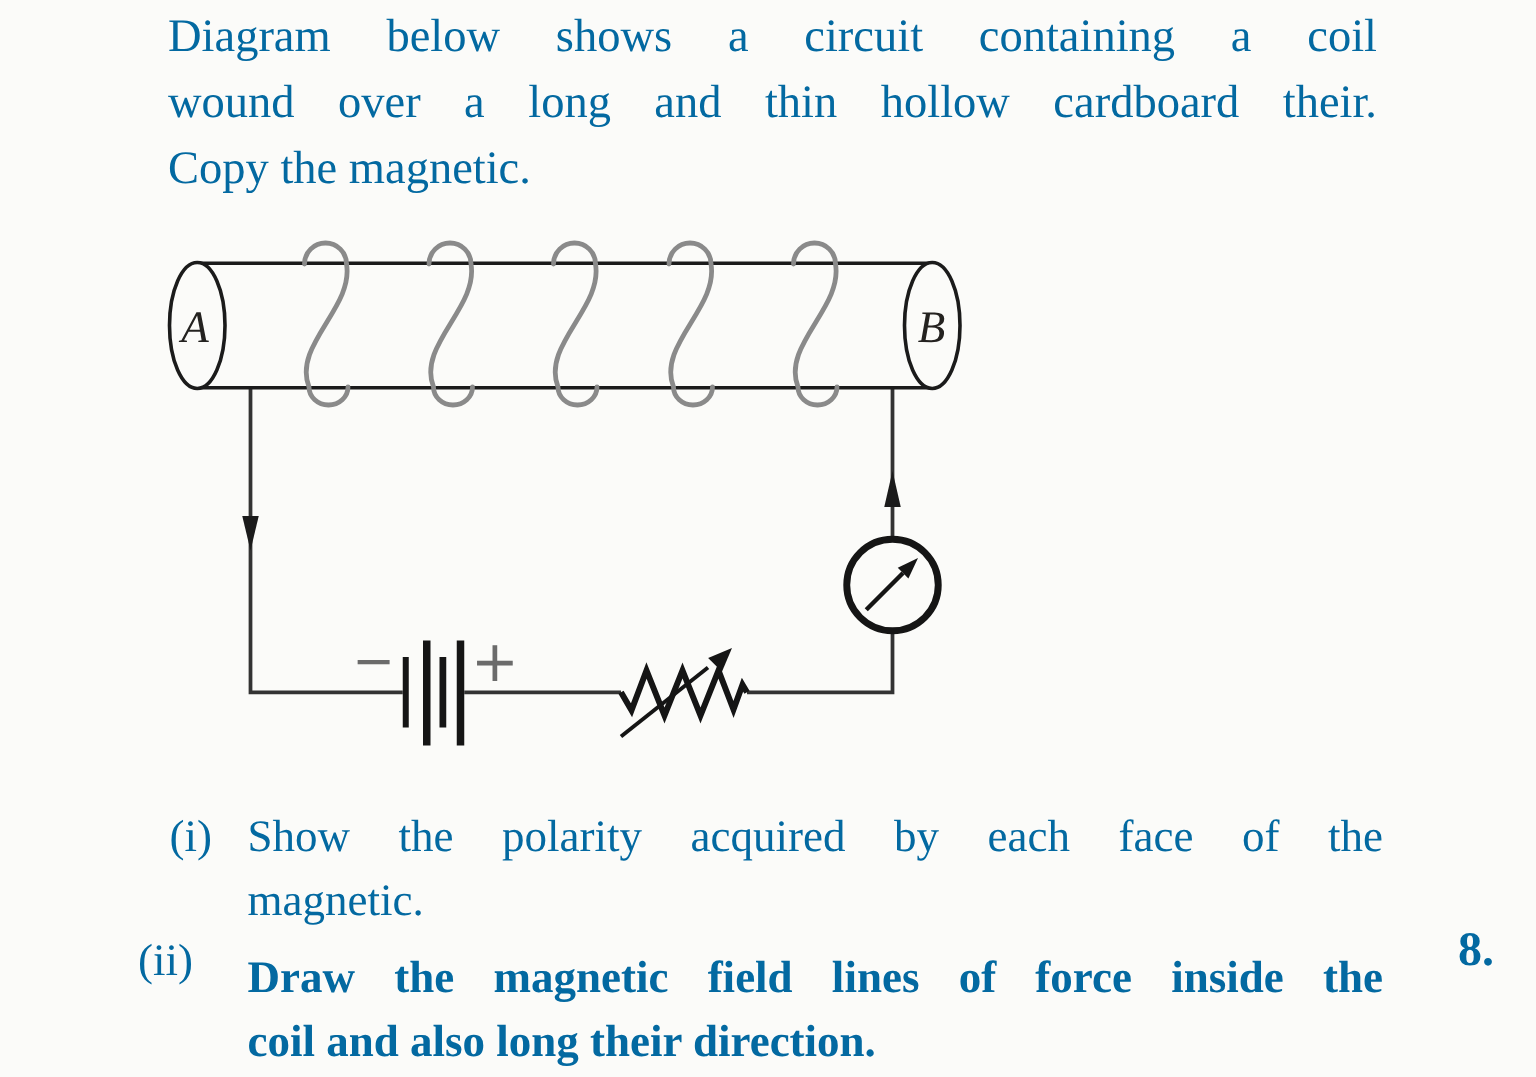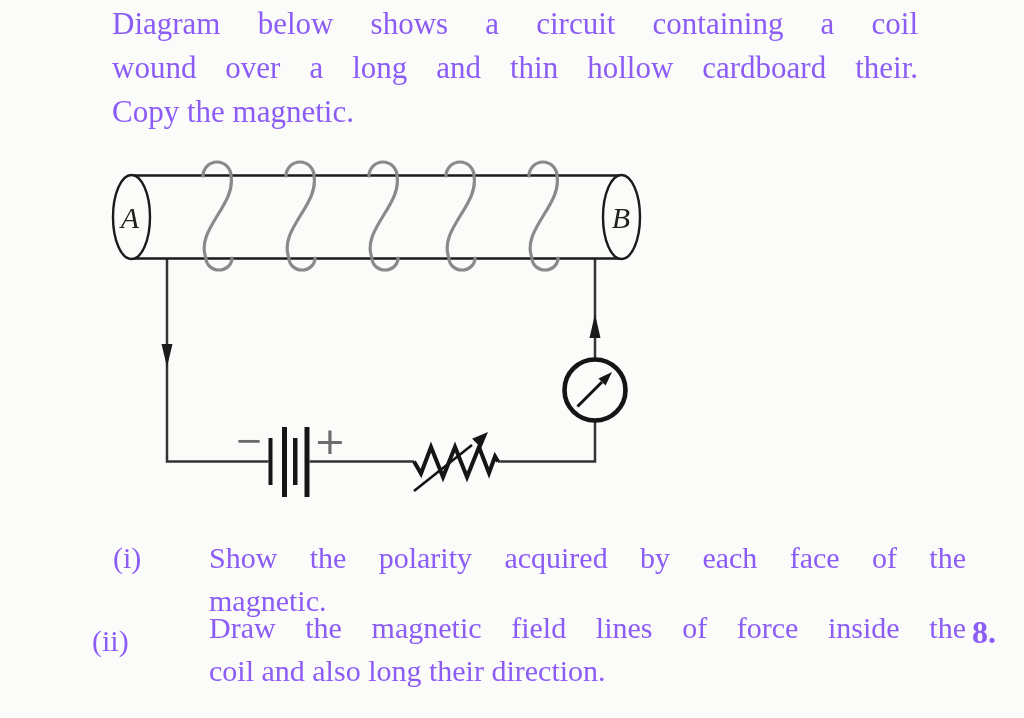--- a/index.html
+++ b/index.html
@@ -1,35 +1,35 @@
 <!DOCTYPE html>
 <html><head>
 <meta charset="utf-8">
 <style>
   html,body{margin:0;padding:0;}
   .page{
     position:relative;
     width:1024px;height:718px;
     background:#fbfbf9;
     font-family:"Liberation Serif","DejaVu Serif",serif;
-    color:#8b5cf6;
+    color:#0369a1;
     overflow:hidden;
   }
   .intro{
     position:absolute;left:112px;top:2px;width:806px;
     font-size:31px;line-height:44px;
   }
   .tline{white-space:nowrap;}
   .tline.justify{white-space:normal;text-align:justify;text-align-last:justify;}
   .part-marker{
     position:absolute;font-size:30px;line-height:43px;
   }
   .part-lines{
     position:absolute;left:165px;width:757px;
-    font-size:30px;line-height:43px;margin-left:44px;
+    font-size:30px;line-height:43px;
   }
   .pline.justify{text-align:justify;text-align-last:justify;}
   .qnum{
     position:absolute;left:972px;top:610px;
     font-size:32px;line-height:44px;font-weight:bold;
   }
   .diagram-svg{position:absolute;left:0;top:0;}
   .tube-label{
     font-family:"Liberation Serif","DejaVu Serif",serif;
     font-style:italic;font-size:30px;
@@ -100,20 +100,20 @@
     </g>
   </svg>
 
   <div class="part-marker" style="left:113px;top:536px;">(i)</div>
   <div class="part-lines" style="top:536px;">
     <div class="pline justify">Show the polarity acquired by each face of the</div>
     <div class="pline">magnetic.</div>
   </div>
 
   <div class="part-marker" style="left:92px;top:619px;">(ii)</div>
-  <div class="part-lines" style="top:606px;">
+  <div class="part-lines" style="top:630px;font-weight:bold;">
     <div class="pline justify">Draw the magnetic field lines of force inside the</div>
     <div class="pline">coil and also long their direction.</div>
   </div>
 
   <div class="qnum">8.</div>
 
 </div>
 
 </body></html>

